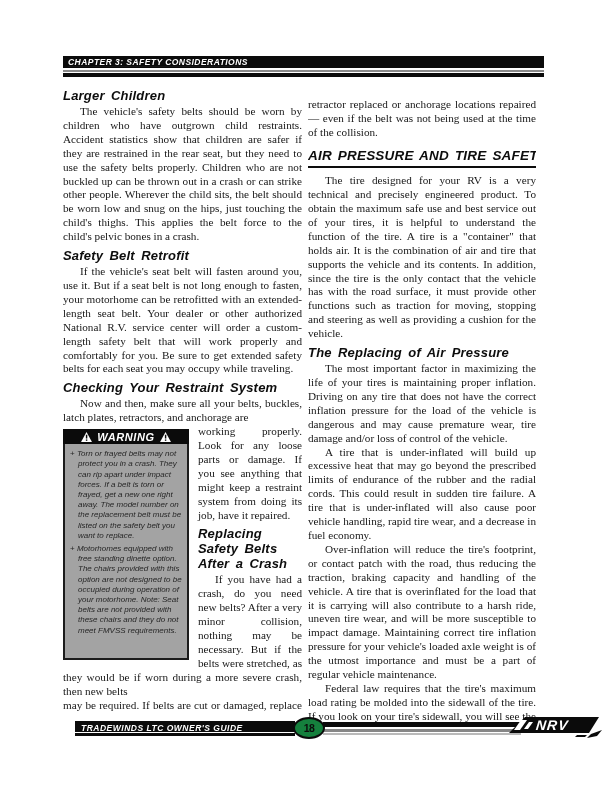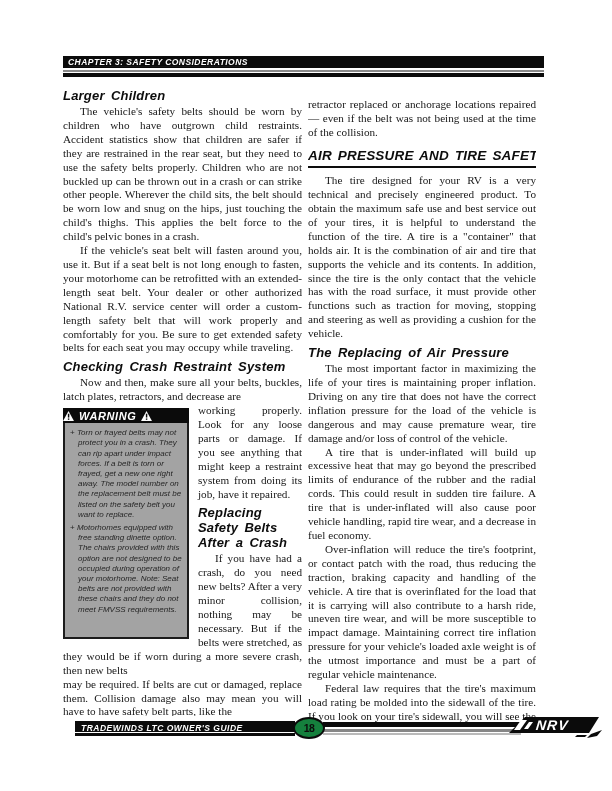--- a/index.html
+++ b/index.html
@@ -21,21 +21,21 @@
   p{margin:0;text-indent:17px;}
   p.no-indent{text-indent:0;}
   .sect-head{font:italic 700 13px/15px "Liberation Sans",sans-serif;color:#0d0d0d;
              margin:4px 0 2px;letter-spacing:.2px;word-spacing:2.5px;text-align:left;}
   .main-head{font:italic 700 13.5px/15px "Liberation Sans",sans-serif;color:#0d0d0d;
              margin:8px 0 0;letter-spacing:.2px;word-spacing:2px;text-align:left;white-space:nowrap;}
   .head-rule{height:2.5px;background:#0d0d0d;margin:3px 0 6px;}
 
   
   .warning-box{float:left;width:126px;margin:4px 9px 3px 0;}
-  .warn-head{height:15px;background:#0b0b0b;display:flex;align-items:center;gap:5px;}
+  .warn-head{height:15px;background:#0b0b0b;display:flex;align-items:center;justify-content:center;gap:5px;}
   .warn-head .wtitle{color:#fff;font:700 11px "Liberation Sans",sans-serif;letter-spacing:.6px;font-style:italic;}
   .warn-body{border:2px solid #1c1c1c;border-top:none;background:#a3a3a3;
              padding:5px 4px 6px 5px;font:italic 8px/10.2px "Liberation Sans",sans-serif;
              color:#262626;text-align:left;}
   .warn-item{padding-left:8px;text-indent:-8px;margin-bottom:3px;}
   .warn-item::before{content:"+ ";font-style:normal;}
   .warn-item:last-child{margin-bottom:16px;}
 
   
   .page-footer{position:absolute;left:63px;top:717px;width:528px;height:22px;
@@ -59,23 +59,24 @@
     <div class="chap-bar">
       <span>CHAPTER 3: SAFETY CONSIDERATIONS</span>
     </div>
     <div class="chap-rule-gray"></div>
     <div class="chap-rule-black"></div>
   </div>
 
   <div class="col col-left">
     <div class="sect-head">Larger Children</div>
     <p>The vehicle's safety belts should be worn by children who have outgrown child restraints. Accident statistics show that children are safer if they are restrained in the rear seat, but they need to use the safety belts properly. Children who are not buckled up can be thrown out in a crash or can strike other people. Wherever the child sits, the belt should be worn low and snug on the hips, just touching the child's thighs. This applies the belt force to the child's pelvic bones in a crash.</p>
+    <div class="sect-head">Safety Belt Retrofit</div>
     <p>If the vehicle's seat belt will fasten around you, use it. But if a seat belt is not long enough to fasten, your motorhome can be retrofitted with an extended-length seat belt. Your dealer or other authorized National R.V. service center will order a custom-length safety belt that will work properly and comfortably for you. Be sure to get extended safety belts for each seat you may occupy while traveling.</p>
-    <div class="sect-head">Checking Crash Restraint System</div>
-    <p>Now and then, make sure all your belts, buckles, latch plates, retractors, and decrease are</p>
+    <div class="sect-head">Checking Your Restraint System</div>
+    <p>Now and then, make sure all your belts, buckles, latch plates, retractors, and anchorage are</p>
 
     <div class="warning-box">
       <div class="warn-head">
         <svg width="11" height="10" viewBox="0 0 12 11">
           <polygon points="6,0 12,11 0,11" fill="#ffffff"></polygon>
           <rect x="5.3" y="3" width="1.6" height="4.2" fill="#0b0b0b"></rect>
           <rect x="5.3" y="8.2" width="1.6" height="1.5" fill="#0b0b0b"></rect>
         </svg>
         <span class="wtitle">WARNING</span>
         <svg width="11" height="10" viewBox="0 0 12 11">

